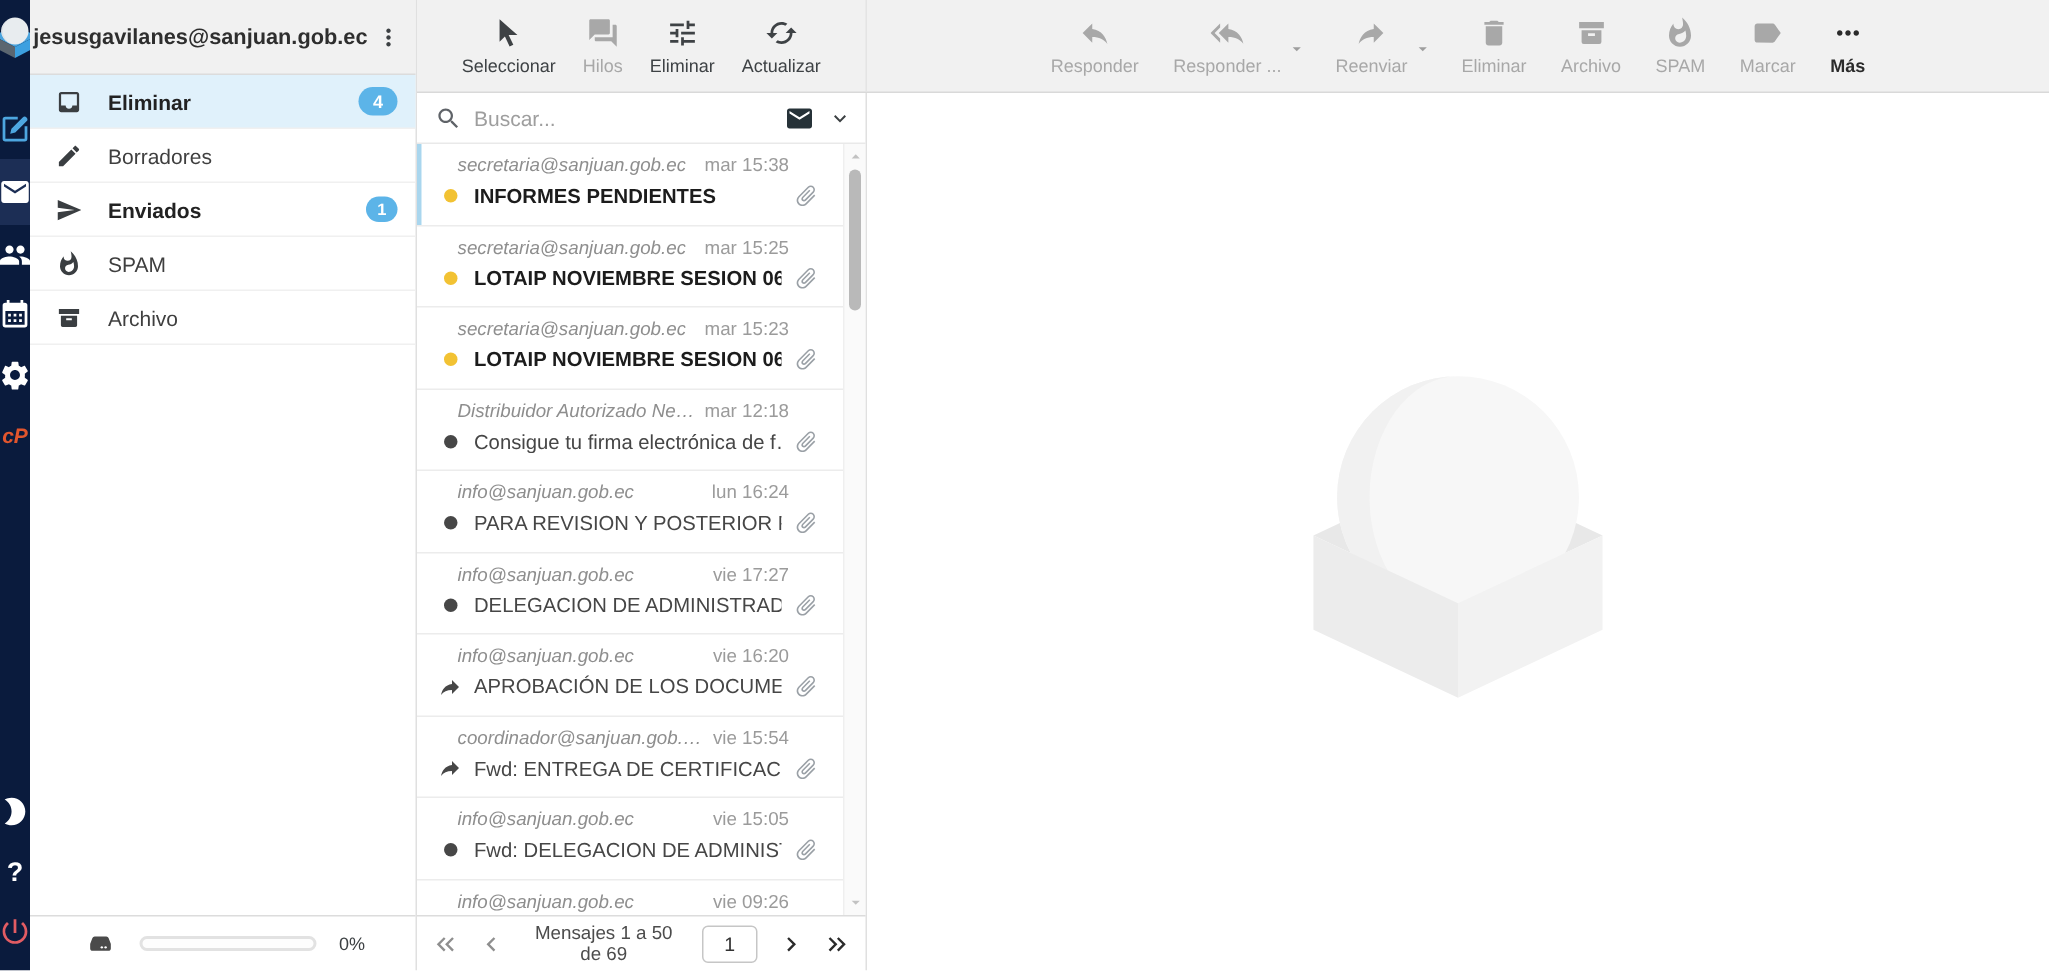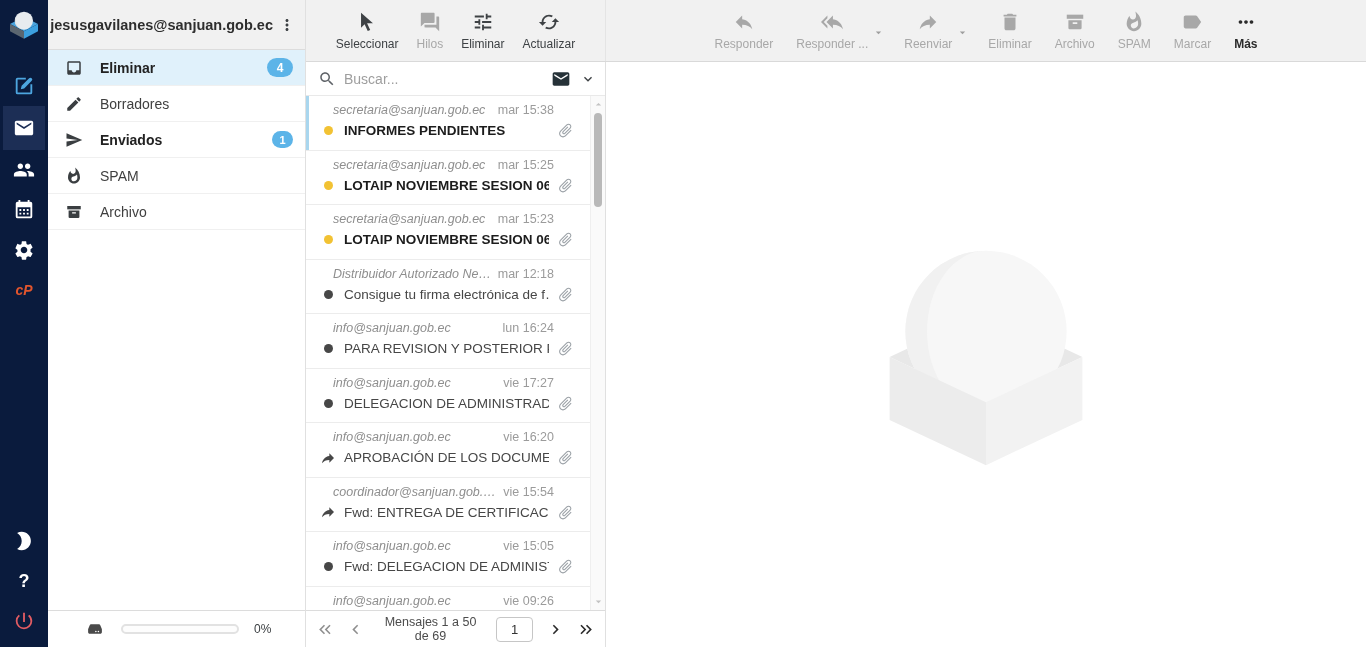--- a/index.html
+++ b/index.html
@@ -1,21 +1,21 @@
 <!DOCTYPE html>
 <html><head>
 <meta charset="utf-8">
 <style>
   * { box-sizing: border-box; margin: 0; padding: 0; }
   html,body { width:1366px; height:647px; overflow:hidden; }
   body { font-family:"Liberation Sans", sans-serif; display:flex; background:#fff; color:#3f3f3f; }
   svg { display:block; }
 
   
-  .rail { width:48px; flex:none; background:#0a1b3d; display:flex; flex-direction:column; align-items:center; }
+  .rail { width:20px; flex:none; background:#0a1b3d; display:flex; flex-direction:column; align-items:center; }
   .rail-btn { width:42px; height:40px; display:flex; align-items:center; justify-content:center; color:#fff; cursor:pointer; }
   .rail-btn svg { width:22px; height:22px; }
   .rail-btn.logo { height:44px; margin-top:2px; margin-bottom:20px; }
   .rail-btn.logo svg { width:32px; height:32px; }
   .rail-btn.compose { color:#4da6e0; }
   .rail-btn.active { background:#1c2e55; height:44px; }
   .rail-btn.cpanel span { color:#e2552d; font-weight:bold; font-style:italic; font-size:14px; }
   .rail-btn.help span { color:#fff; font-weight:bold; font-size:18px; }
   .rail-btn.power { color:#e25c63; }
   .rail-spacer { flex:1; }

